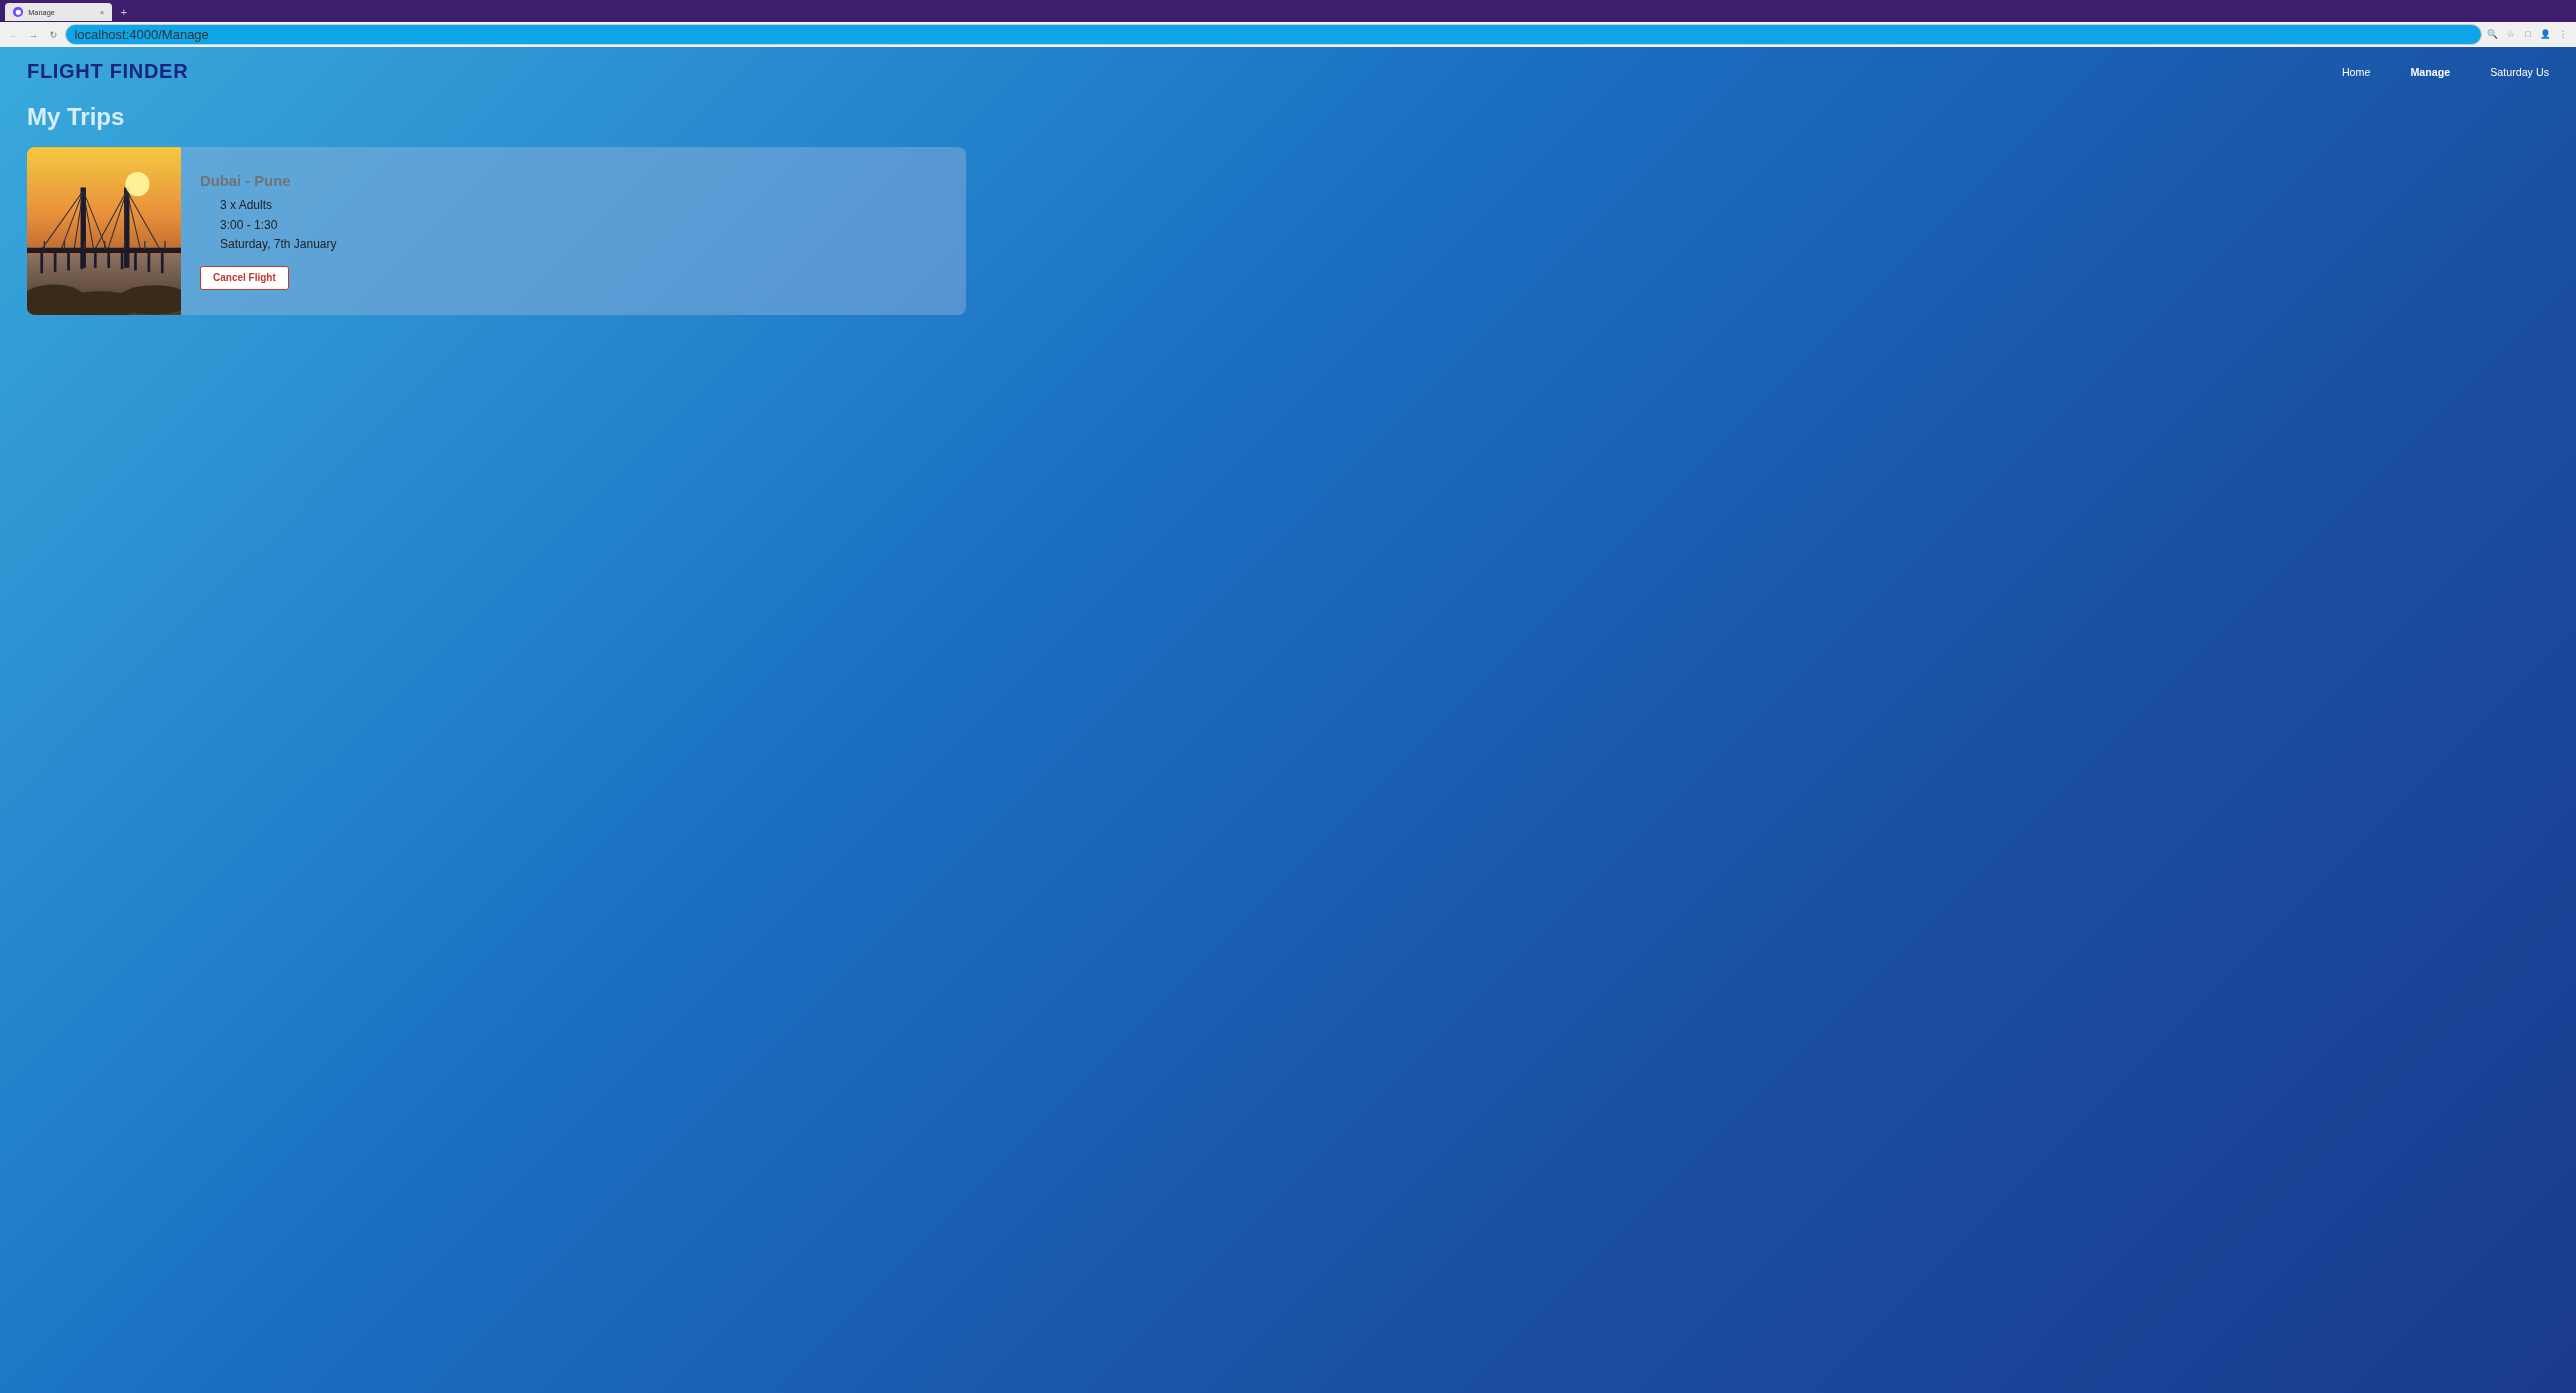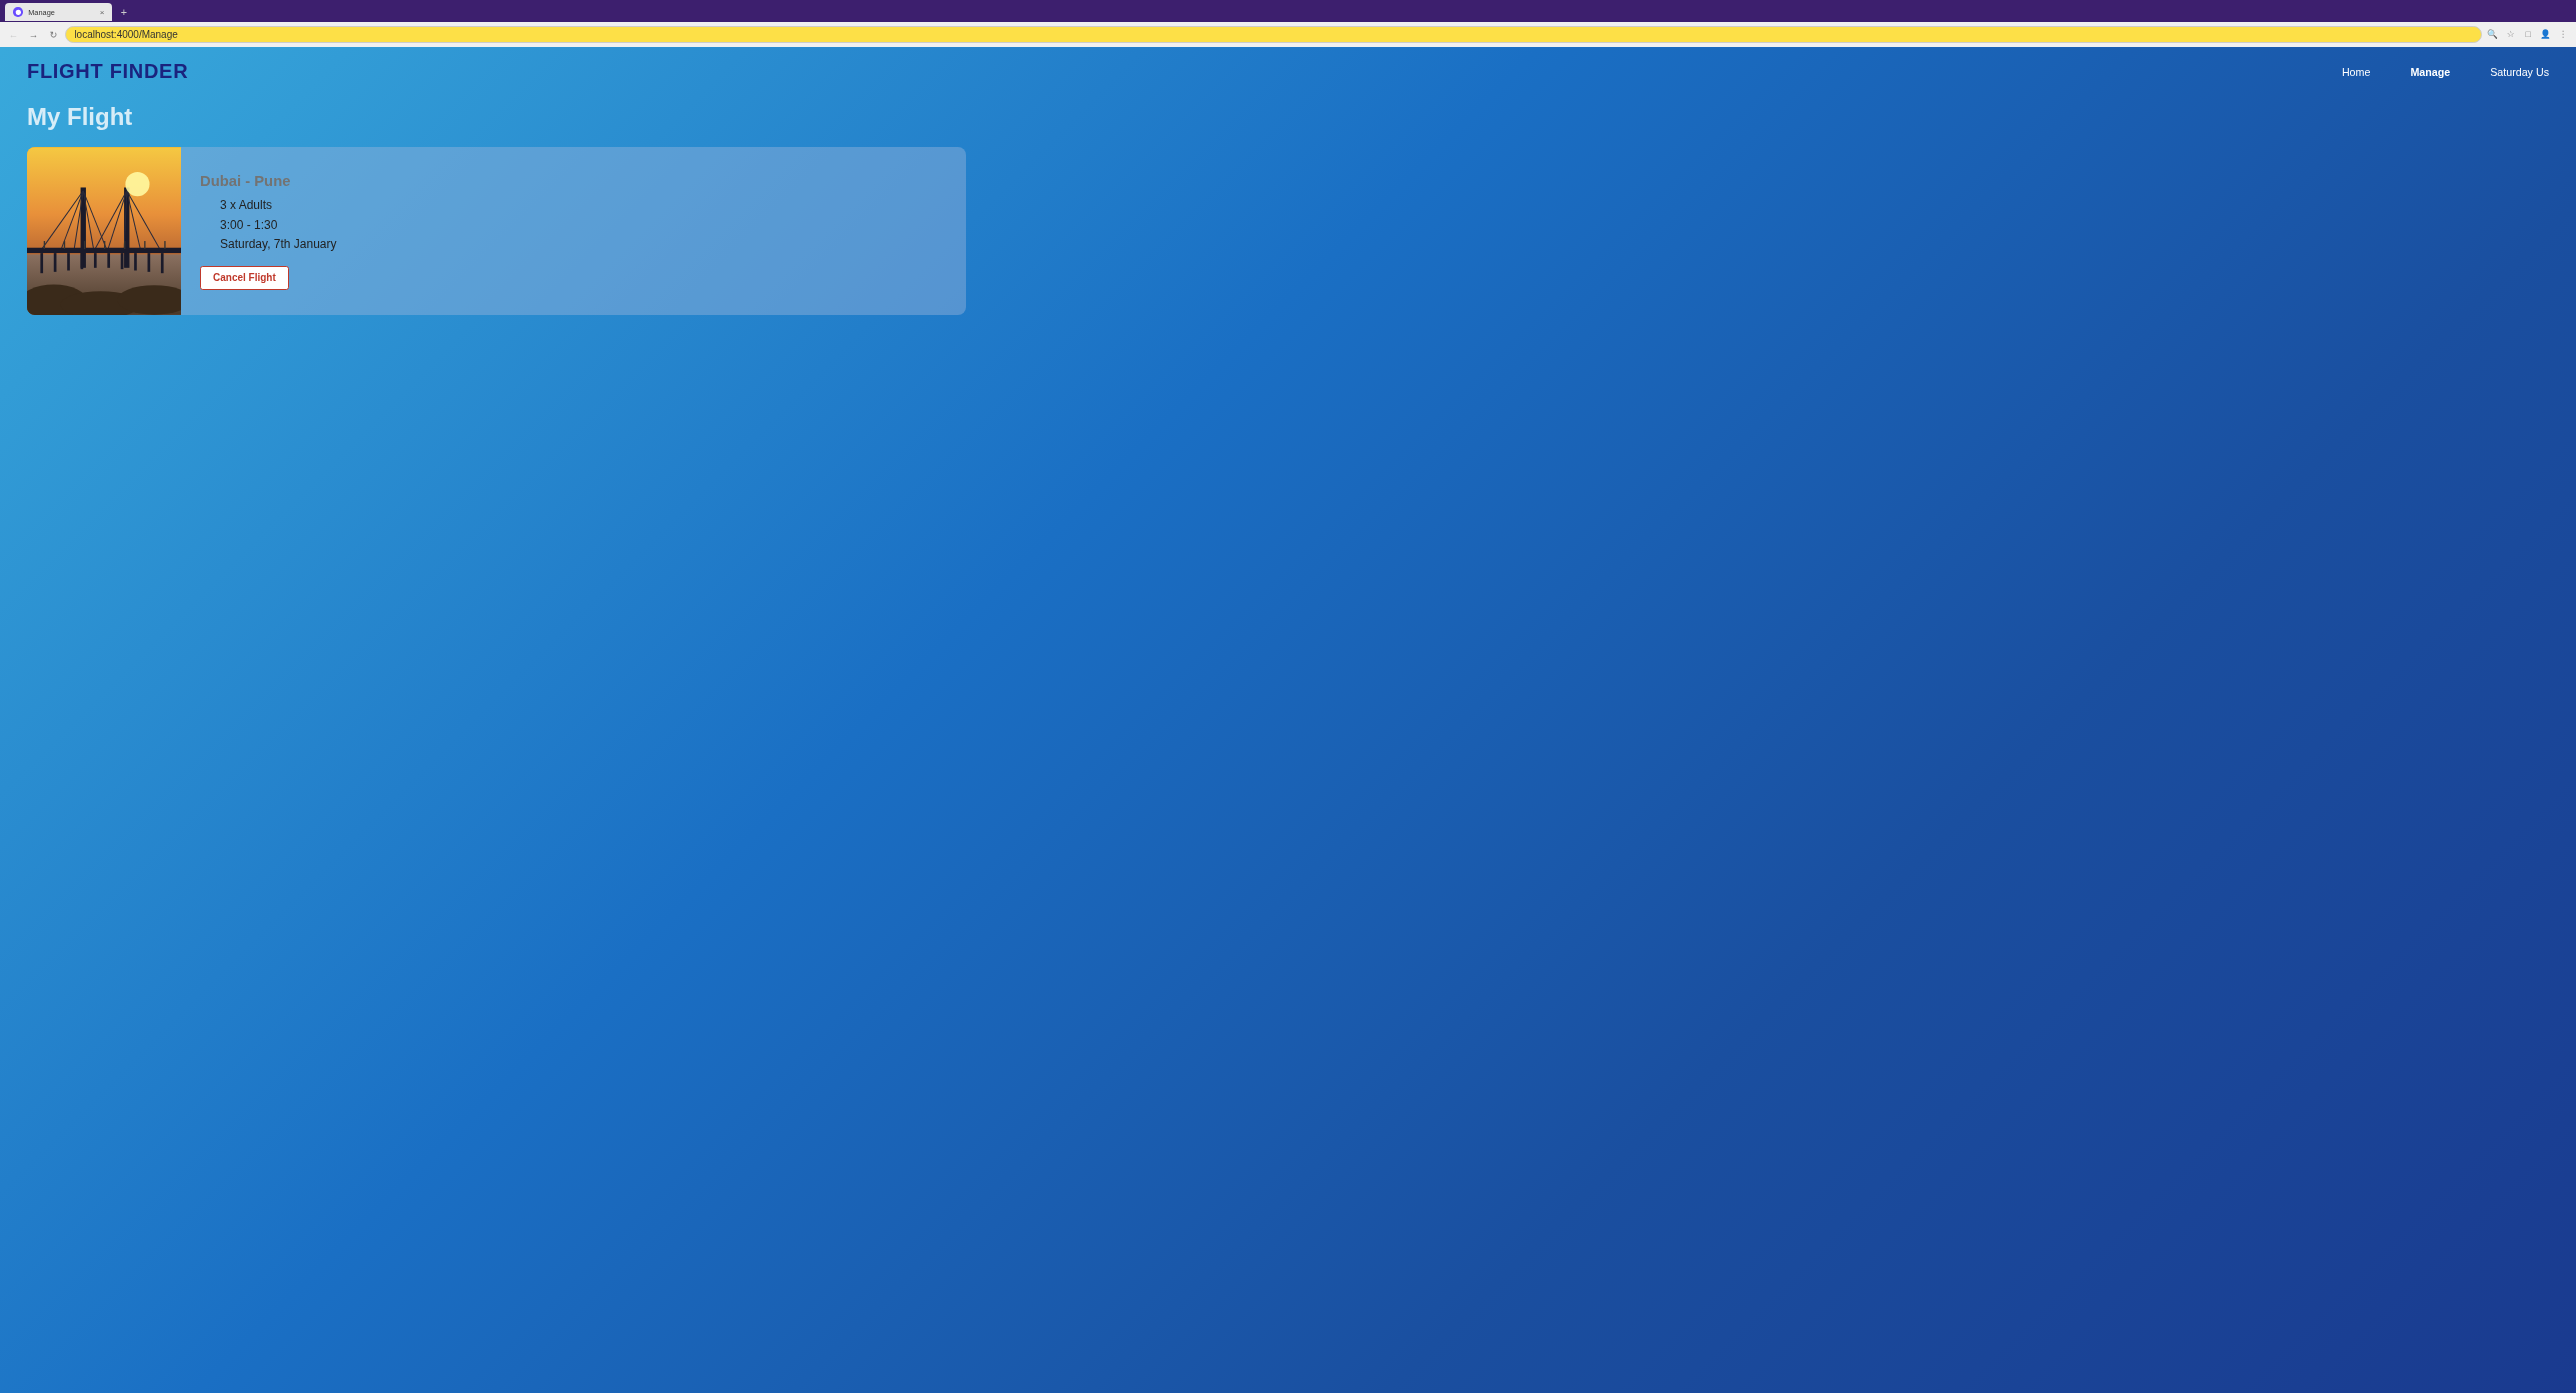--- a/index.html
+++ b/index.html
@@ -94,25 +94,25 @@
       border-radius: 50%;
     }
 
     .nav-btn.disabled {
       color: #ccc;
       cursor: default;
     }
 
     .address-bar {
       flex: 1;
-      background: #fde047;
+      background: #0ea5e9;
       border: 0.7px solid #ccc;
       border-radius: 13.4px;
       padding: 2px 8px;
-      font-size: 10px;
+      font-size: 13px;
       color: #333;
       display: flex;
       align-items: center;
     }
 
     .toolbar-icons {
       display: flex;
       gap: 2.7px;
       align-items: center;
     }
@@ -281,21 +281,21 @@
       <li>
         <a href="#" class="active">Manage</a>
       </li>
       <li>
         <a href="#">Saturday Us</a>
       </li>
     </ul>
   </nav>
 
   <div class="page-content">
-    <h1 class="page-title">My Flight</h1>
+    <h1 class="page-title">My Trips</h1>
 
     <div class="trip-card">
       <div class="trip-image">
 
         <svg class="bridge-svg" viewBox="0 0 230 250" xmlns="http://www.w3.org/2000/svg">
 
           <defs>
             <linearGradient id="skyGrad" x1="0" y1="0" x2="0" y2="1">
               <stop offset="0%" stop-color="#f5c842"></stop>
               <stop offset="40%" stop-color="#e8903a"></stop>

